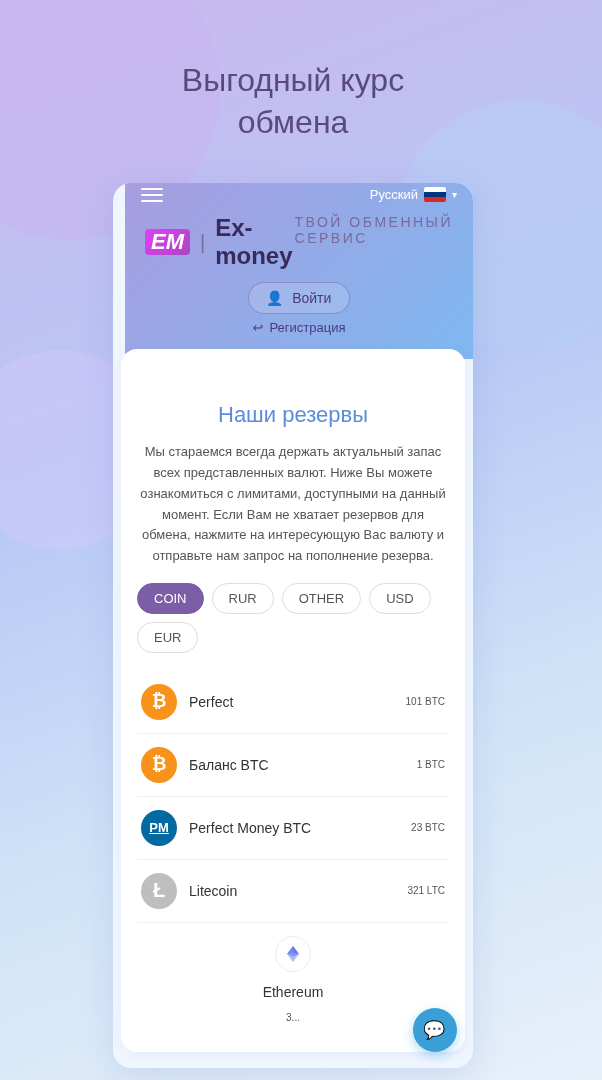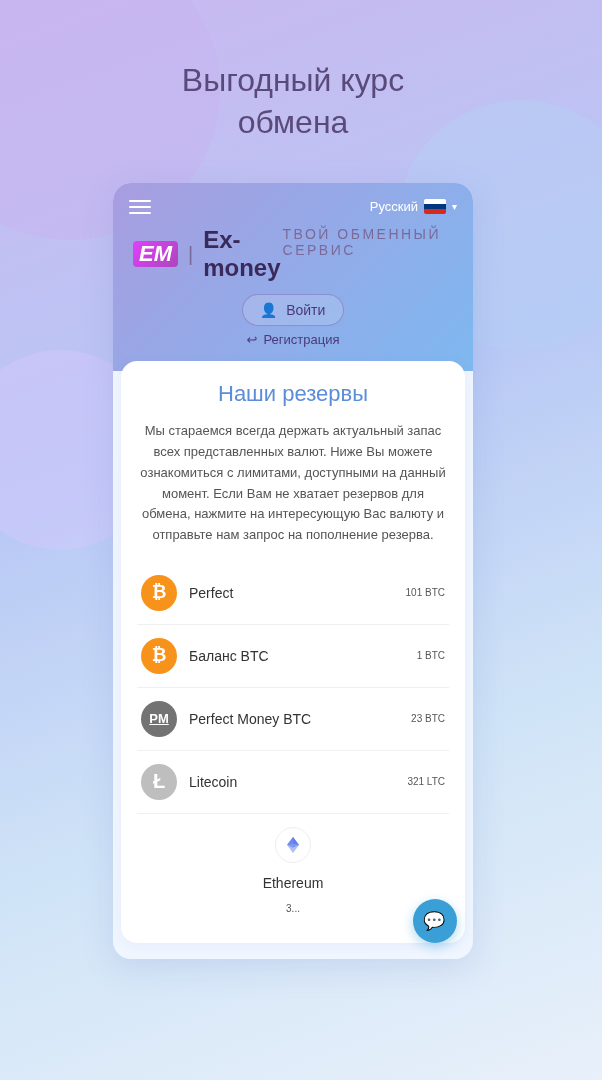--- a/index.html
+++ b/index.html
@@ -62,21 +62,22 @@
       border-radius: 18px;
       box-shadow: 0 8px 32px rgba(100, 120, 200, 0.18);
       overflow: hidden;
       position: relative;
       z-index: 2;
     }
 
     
     .phone-header {
       background: linear-gradient(135deg, #a89de0 0%, #7eb8f0 100%);
-      padding: 16px 16px 20px;
+      padding: 4px 16px 20px;
+      margin-left: 12px;
     }
 
     .header-top {
       display: flex;
       justify-content: space-between;
       align-items: center;
       margin-bottom: 12px;
     }
 
     .hamburger {
@@ -202,20 +203,21 @@
       padding: 20px 16px 16px;
       box-shadow: 0 2px 12px rgba(100,120,200,0.08);
     }
 
     .section-title {
       text-align: center;
       font-size: 22px;
       font-weight: 500;
       color: #5b8dd9;
       margin-bottom: 14px;
+      margin-top: 33px;
     }
 
     .section-desc {
       font-size: 13px;
       color: #555;
       text-align: center;
       line-height: 1.6;
       margin-bottom: 16px;
     }
 
@@ -306,21 +308,21 @@
       font-size: 18px;
     }
 
     
     .btc-icon {
       background: #f7931a;
       color: white;
     }
 
     .pm-icon {
-      background: #737373;
+      background: #0369a1;
       color: white;
       font-size: 13px;
       font-weight: 800;
       text-decoration: underline;
     }
 
     .ltc-icon {
       background: #bebebe;
       color: white;
       font-size: 20px;
@@ -390,20 +392,27 @@
     </div>
 
     <div class="content-area">
 
       <h2 class="section-title">Наши резервы</h2>
 
       <p class="section-desc">Мы стараемся всегда держать актуальный запас всех представленных валют.
 Ниже Вы можете ознакомиться с лимитами, доступными на данный момент.
 Если Вам не хватает резервов для обмена, нажмите на интересующую Вас валюту и отправьте нам запрос на пополнение резерва.</p>
 
+      <div class="filter-tabs">
+        <button class="filter-tab active">COIN</button>
+        <button class="filter-tab">RUR</button>
+        <button class="filter-tab">OTHER</button>
+        <button class="filter-tab">USD</button>
+        <button class="filter-tab">EUR</button>
+      </div>
 
       <div class="currency-list">
 
         <div class="currency-item">
           <div class="currency-icon btc-icon">₿</div>
           <span class="currency-name">Perfect</span>
           <span class="currency-amount">101 BTC</span>
         </div>
 
         <div class="currency-item">

